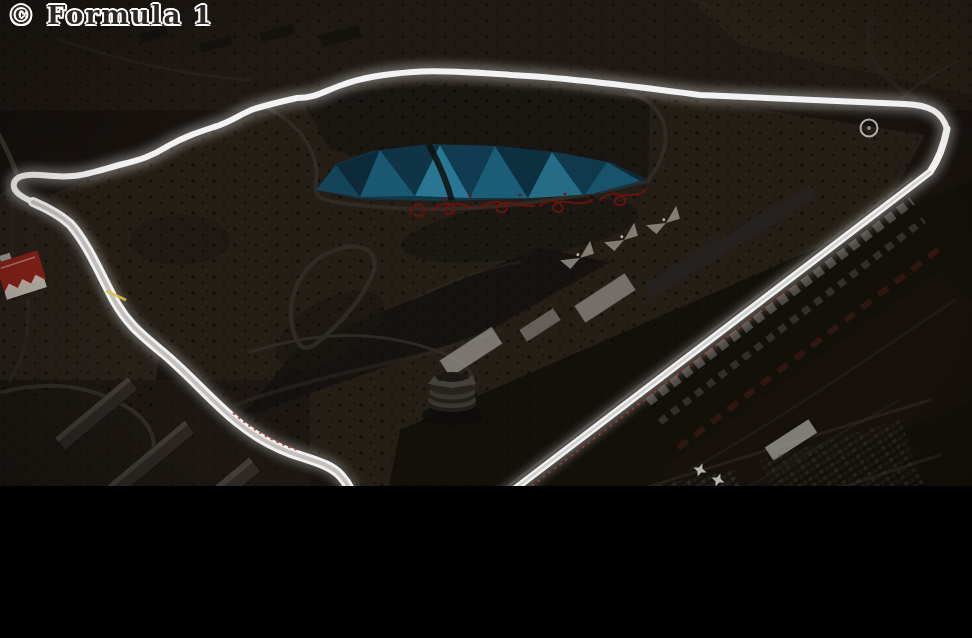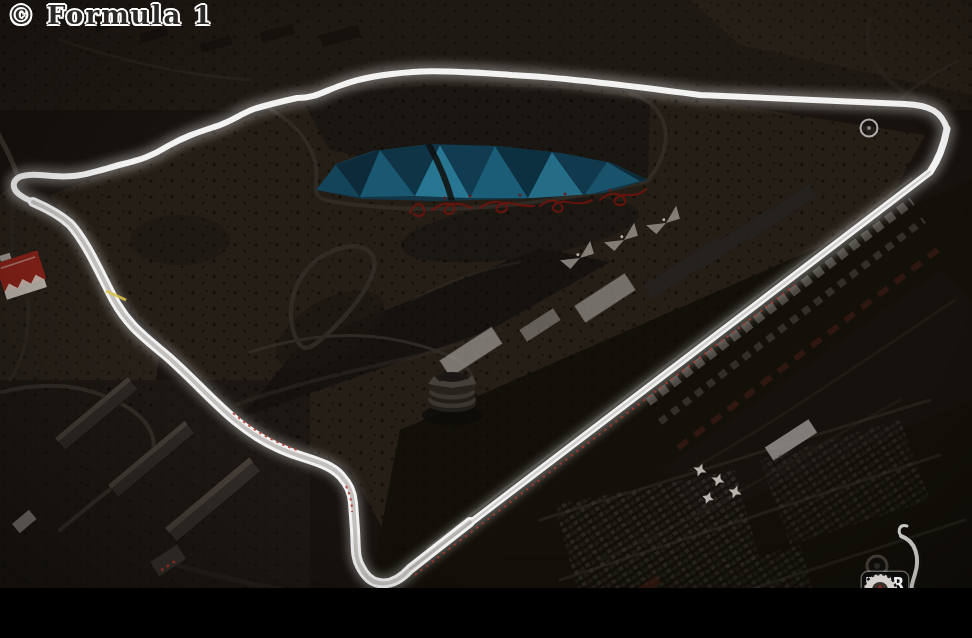--- a/index.html
+++ b/index.html
@@ -1,21 +1,21 @@
 <!DOCTYPE html>
 <html style="--background: #17120e; --track-light: #f2f2f2; --kerb-red: #b23a2e; --lake-teal: #1d5a74; --script-red: #6e140d; --watermark-red: #c91605; --desert-interior: #251e16;"><head>
 <meta charset="utf-8">
 <style>
   :root{
     --background:#17120e; --track-light:#f2f2f2; --kerb-red:#b23a2e;
     --lake-teal:#1d5a74; --script-red:#6e140d; --watermark-red:#c91605;
     --desert-interior:#251e16;
   }
   html,body{margin:0;padding:0;background:#000;}
-  .stage{position:relative;width:972px;height:588px;overflow:hidden;
+  .stage{position:relative;width:972px;height:486px;overflow:hidden;
          background:var(--background);font-family:"DejaVu Sans","Liberation Sans",sans-serif;}
   .stage svg{position:absolute;left:0;top:0;}
   .lit{stroke:var(--track-light);fill:none;stroke-linecap:round;stroke-linejoin:round;}
   .core{stroke:#9a9690;fill:none;stroke-linecap:round;stroke-linejoin:round;}
   .kerb{stroke:var(--kerb-red);fill:none;}
   .iroad{stroke:#322d27;fill:none;stroke-linecap:round;}
   .script{stroke:var(--script-red);fill:none;stroke-linecap:round;}
   .wm-f1{position:absolute;left:8px;top:0px;font-family:"DejaVu Serif","Liberation Serif",serif;
     font-weight:bold;font-size:26px;letter-spacing:2px;color:#2b2724;z-index:10;
     text-shadow:-1.5px -1.5px 0 #fff,1.5px -1.5px 0 #fff,-1.5px 1.5px 0 #fff,1.5px 1.5px 0 #fff,

